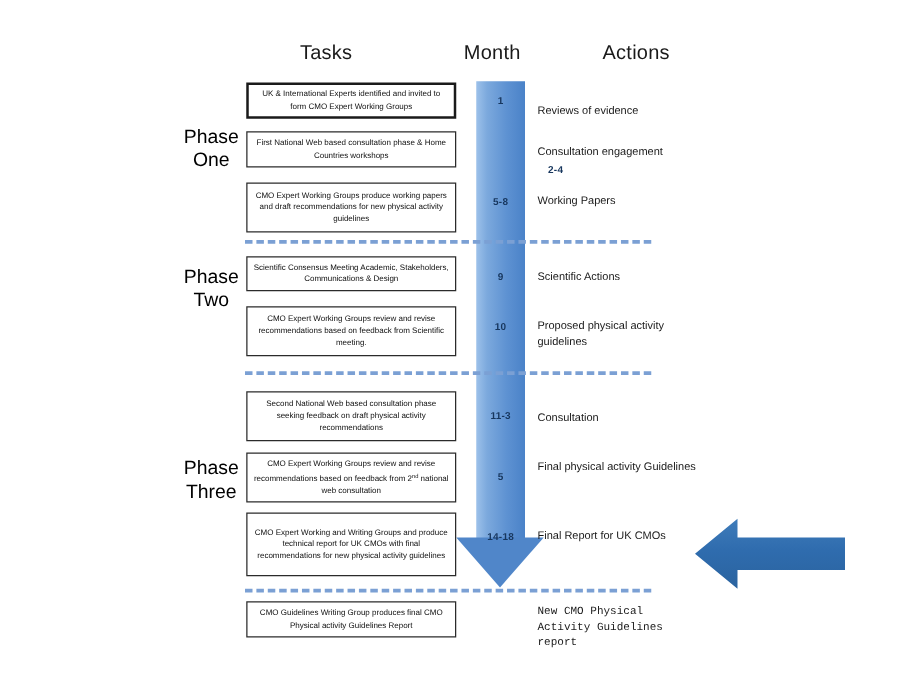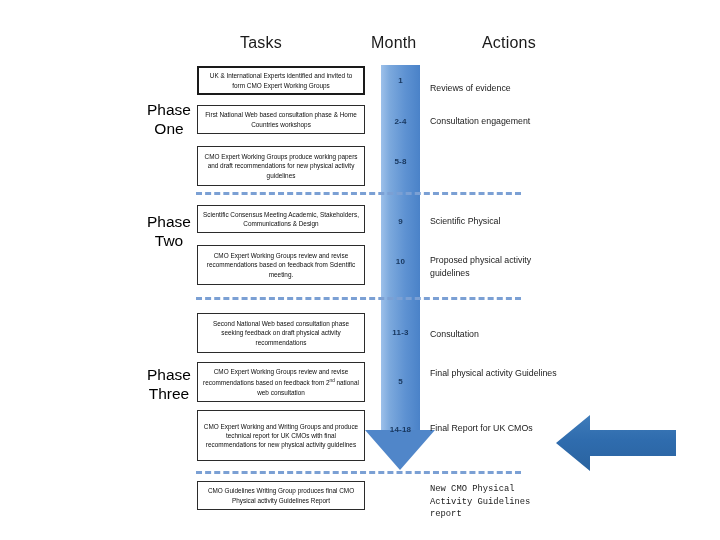--- a/index.html
+++ b/index.html
@@ -179,31 +179,32 @@
   </div>
   <div class="task-box" style="top:410px; height:51px;">
     <p>CMO Expert Working and Writing Groups and produce technical report for UK CMOs with final recommendations for new physical activity guidelines</p>
   </div>
 
   <div class="task-box" style="top:481px; height:29px;">
     <p>CMO Guidelines Writing Group produces final CMO Physical activity Guidelines Report</p>
   </div>
 
   <div class="month-cell" style="top:76px;">1</div>
-  <div class="month-cell" style="top:117px;">2-4</div>
+  <div class="month-cell" style="top:131px;padding-left:44px;">2-4</div>
   <div class="month-cell" style="top:157px;">5-8</div>
   <div class="month-cell" style="top:217px;">9</div>
   <div class="month-cell" style="top:257px;">10</div>
   <div class="month-cell" style="top:328px;">11-3</div>
   <div class="month-cell" style="top:377px;">5</div>
   <div class="month-cell" style="top:425px;">14-18</div>
 
   <div class="action-text" style="top:82px;">Reviews of evidence</div>
   <div class="action-text" style="top:115px;">Consultation engagement</div>
-  <div class="action-text" style="top:215px;">Scientific Physical</div>
+  <div class="action-text" style="top:154px;">Working Papers</div>
+  <div class="action-text" style="top:215px;">Scientific Actions</div>
   <div class="action-text" style="top:254px;">Proposed physical activity guidelines</div>
   <div class="action-text" style="top:367px;">Final physical activity Guidelines</div>
   <div class="action-text" style="top:328px;">Consultation</div>
   <div class="action-text" style="top:422px;">Final Report for UK CMOs</div>
   <div class="action-text" style="top:483px;font-family:Liberation Mono, monospace;">New CMO Physical Activity Guidelines report</div>
 
   <div class="divider" id="divider-1"></div>
   <div class="divider" id="divider-2"></div>
   <div class="divider" id="divider-3"></div>
 

